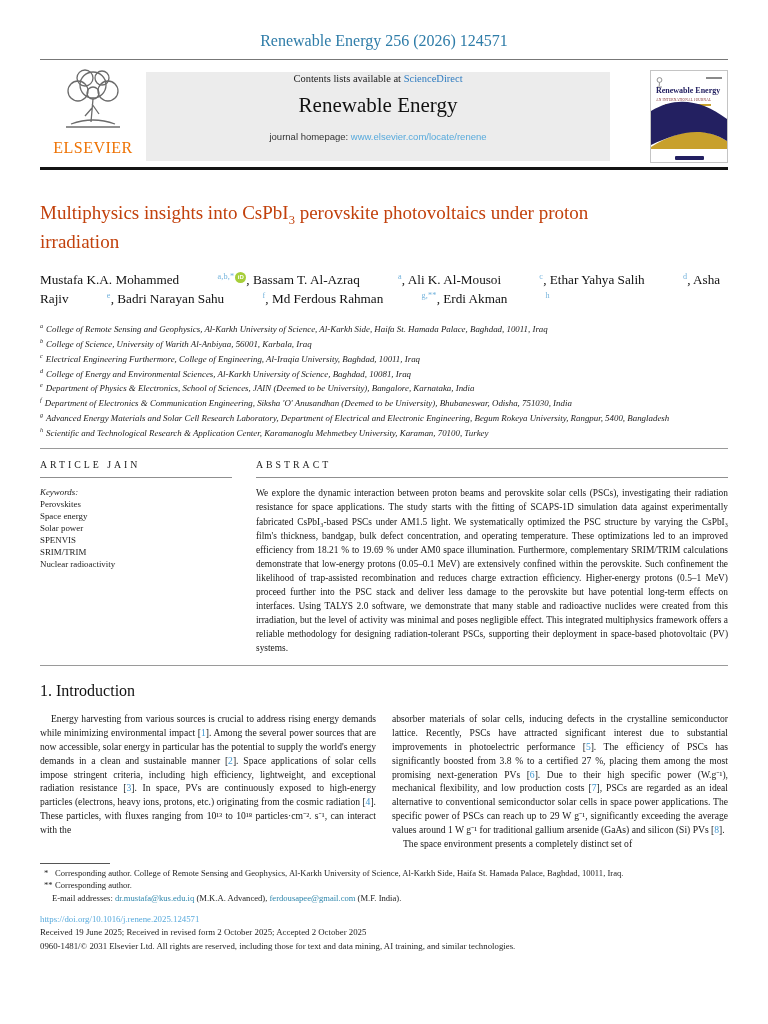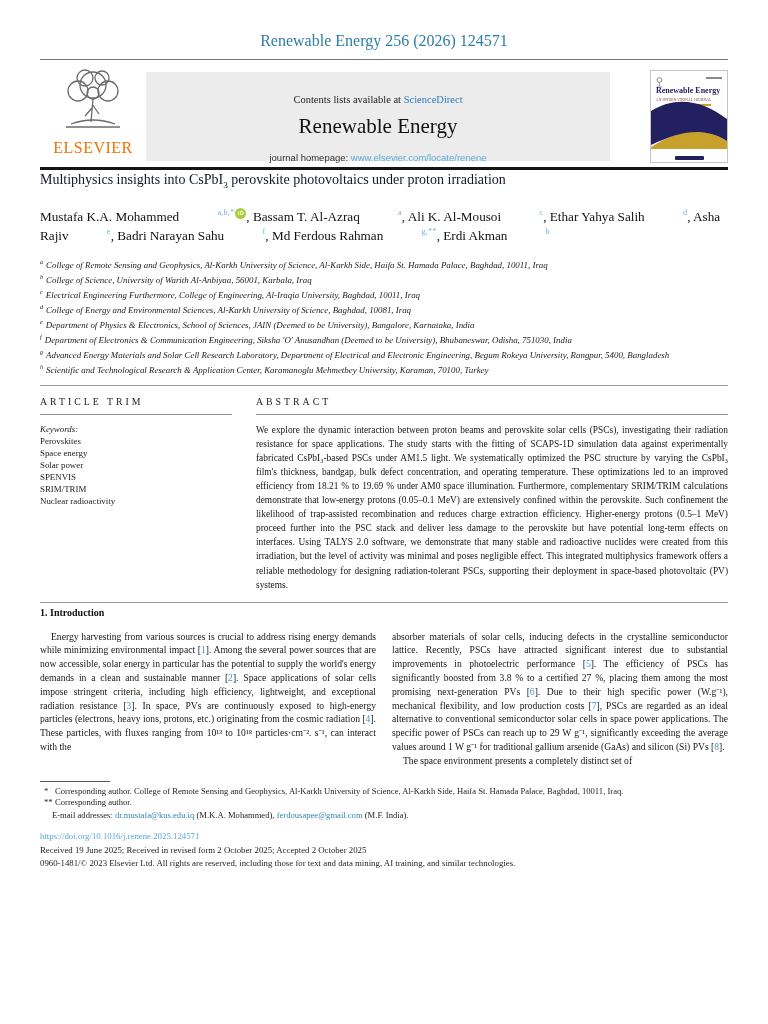--- a/index.html
+++ b/index.html
@@ -13,59 +13,59 @@
   
   .citation{margin-top:32px;text-align:center;font-size:16px;color:#2e7ca8;}
   .rule-thin{border:none;border-top:1px solid #777;margin:9px 0 0 0;}
   .rule-thick{border:none;border-top:3px solid #141414;margin:4px 0 0 0;}
   .rule-mid{border:none;border-top:1px solid #9a9a9a;margin:0;}
 
   
   .header-row{display:flex;margin-top:8px;height:95px;}
   .logo-block{width:106px;display:flex;flex-direction:column;align-items:center;justify-content:flex-start;}
   .elsevier-wordmark{color:#ee7203;font-size:16px;letter-spacing:.5px;margin-top:1px;}
-  .banner{flex:1;background:#ececec;margin-top:4px;height:89px;box-sizing:border-box;text-align:center;padding-top:22px;}
+  .banner{flex:1;background:#ececec;margin-top:4px;height:89px;box-sizing:border-box;text-align:center;padding-top:1px;}
   .contents-line{font-size:10.5px;color:#222;}
   .sd-link{color:#2f7cc0;}
   .banner-journal{font-size:21px;margin-top:9px;color:#111;}
   .homepage-line{font-family:"Liberation Sans",sans-serif;font-size:9.5px;color:#333;margin-top:13px;}
   .hp-link{color:#58aadc;}
 
   
   .cover{width:78px;height:93px;margin-left:40px;margin-top:2px;position:relative;background:#fff;border:1px solid #c4c4c4;box-sizing:border-box;}
   .cover-minilogo{position:absolute;top:3px;left:4px;}
   .cover-topline{position:absolute;top:6px;right:5px;width:16px;height:1.5px;background:#8a8a8a;}
   .cover-title{position:absolute;top:16px;left:5px;right:3px;font-size:8px;font-weight:bold;color:#232061;line-height:1.05;}
   .cover-sub{position:absolute;top:27px;left:5px;right:3px;font-size:3.5px;color:#7e2a2a;letter-spacing:.2px;}
   .cover-editorline{position:absolute;top:33px;left:14px;width:46px;height:2px;background:#c8a02c;}
   .cover-wave{position:absolute;left:0;bottom:9px;}
   .cover-bar{position:absolute;bottom:2.5px;left:24px;width:29px;height:4px;background:#232061;border-radius:1px;}
 
   
-  .title{max-width:556px;font-size:14px;line-height:1.38;color:#0f172a;}
+  .title{margin-top:30px;max-width:556px;font-size:19px;line-height:1.38;color:#c2410c;}
   .title sub{font-size:66%;}
   .authors{margin-top:15px;font-size:13.2px;line-height:1.45;color:#111;}
   .sup{font-size:62%;vertical-align:super;color:#74b3dc;letter-spacing:.2px;padding-left:36px;}
   .orcid{display:inline-block;width:11px;height:11px;border-radius:50%;background:#a6ce39;color:#fff;
          font-family:"Liberation Sans",sans-serif;font-size:6px;font-weight:bold;text-align:center;
          line-height:11px;vertical-align:super;margin-left:1px;}
   .affils{margin-top:11px;font-size:8.9px;line-height:12px;font-style:italic;color:#222;}
   .affil sup{font-size:70%;margin-right:3px;color:#222;}
 
   
   .info-grid{display:flex;margin-top:0;}
   .info-col{width:192px;margin-right:24px;flex:none;}
   .abs-col{flex:1;}
   .block-header{font-size:9.8px;letter-spacing:3px;color:#222;padding:10px 0 7px 0;border-bottom:1px solid #8f8f8f;}
   .keywords{margin-top:8px;font-size:8.9px;line-height:12px;}
   .kw-label{font-style:italic;}
   .abstract-text{margin-top:8px;font-size:9.4px;line-height:14.1px;text-align:justify;color:#161616;}
 
   
-  .section-heading{margin-top:4px;font-size:10px;font-weight:bold;color:#101010;}
+  .section-heading{margin-top:16px;font-size:16px;font-weight:normal;color:#101010;}
   .columns{display:flex;gap:16px;margin-top:12px;}
   .col{flex:1;font-size:9.6px;line-height:13.8px;text-align:justify;color:#161616;}
   .col p{margin:0;}
   .indent{text-indent:11px;}
   .ref{color:#3e97d1;}
 
   
   .fn-rule{width:70px;border:none;border-top:1px solid #555;margin:13px 0 4px 0;}
   .footnotes{font-size:8.6px;line-height:11.6px;color:#1d1d1d;}
   .fn-line{padding-left:4px;}
@@ -147,21 +147,21 @@
     <div class="affil"><sup>d</sup><span>College of Energy and Environmental Sciences, Al-Karkh University of Science, Baghdad, 10081, Iraq</span></div>
     <div class="affil"><sup>e</sup><span>Department of Physics &amp; Electronics, School of Sciences, JAIN (Deemed to be University), Bangalore, Karnataka, India</span></div>
     <div class="affil"><sup>f</sup><span>Department of Electronics &amp; Communication Engineering, Siksha 'O' Anusandhan (Deemed to be University), Bhubaneswar, Odisha, 751030, India</span></div>
     <div class="affil"><sup>g</sup><span>Advanced Energy Materials and Solar Cell Research Laboratory, Department of Electrical and Electronic Engineering, Begum Rokeya University, Rangpur, 5400, Bangladesh</span></div>
     <div class="affil"><sup>h</sup><span>Scientific and Technological Research &amp; Application Center, Karamanoglu Mehmetbey University, Karaman, 70100, Turkey</span></div>
   </div>
 
   <hr class="rule-mid" style="margin-top:9px;">
   <div class="info-grid">
     <div class="info-col">
-      <div class="block-header">ARTICLE TRIM</div>
+      <div class="block-header">ARTICLE JAIN</div>
       <div class="keywords">
         <div class="kw-label">Keywords:</div>
         <div>Perovskites</div>
         <div>Space energy</div>
         <div>Solar power</div>
         <div>SPENVIS</div>
         <div>SRIM/TRIM</div>
         <div>Nuclear radioactivity</div>
       </div>
     </div>
@@ -180,22 +180,22 @@
     <div class="col">
       <p><span>absorber materials of solar cells, inducing defects in the crystalline semiconductor lattice. Recently, PSCs have attracted significant interest due to substantial improvements in photoelectric performance [</span><span class="ref">5</span><span>]. The efficiency of PSCs has significantly boosted from 3.8 % to a certified 27 %, placing them among the most promising next-generation PVs [</span><span class="ref">6</span><span>]. Due to their high specific power (W.g⁻¹), mechanical flexibility, and low production costs [</span><span class="ref">7</span><span>], PSCs are regarded as an ideal alternative to conventional semiconductor solar cells in space power applications. The specific power of PSCs can reach up to 29 W g⁻¹, significantly exceeding the average values around 1 W g⁻¹ for traditional gallium arsenide (GaAs) and silicon (Si) PVs [</span><span class="ref">8</span><span>].</span></p>
       <p class="indent">The space environment presents a completely distinct set of</p>
     </div>
   </div>
 
   <hr class="fn-rule">
   <div class="footnotes">
     <div class="fn-line"><span class="fn-marker">*</span><span>Corresponding author. College of Remote Sensing and Geophysics, Al-Karkh University of Science, Al-Karkh Side, Haifa St. Hamada Palace, Baghdad, 10011, Iraq.</span></div>
     <div class="fn-line"><span class="fn-marker">**</span><span>Corresponding author.</span></div>
-    <div class="email-line"><span class="em-label">E-mail addresses: </span><span class="link-teal">dr.mustafa@kus.edu.iq</span><span> (M.K.A. Mohammed), </span><span class="link-teal">ferdousapee@gmail.com</span><span> (M.F. India).</span></div>
+    <div class="email-line"><span class="em-label">E-mail addresses: </span><span class="link-teal">dr.mustafa@kus.edu.iq</span><span> (M.K.A. Advanced), </span><span class="link-teal">ferdousapee@gmail.com</span><span> (M.F. India).</span></div>
   </div>
 
   <div class="imprint">
     <div class="doi">https://doi.org/10.1016/j.renene.2025.124571</div>
     <div>Received 19 June 2025; Received in revised form 2 October 2025; Accepted 2 October 2025</div>
-    <div>0960-1481/© 2023 Elsevier Ltd. All rights are reserved, including those for text and data mining, AI training, and similar technologies.</div>
+    <div>0960-1481/© 2031 Elsevier Ltd. All rights are reserved, including those for text and data mining, AI training, and similar technologies.</div>
   </div>
 
 </div>
 
 </body></html>

